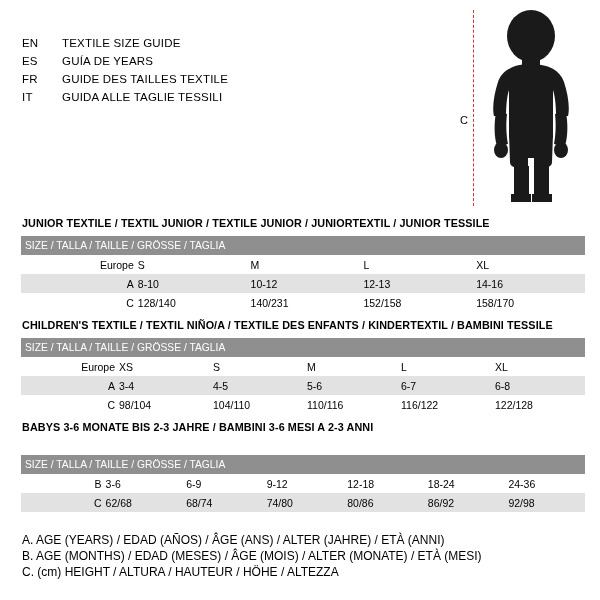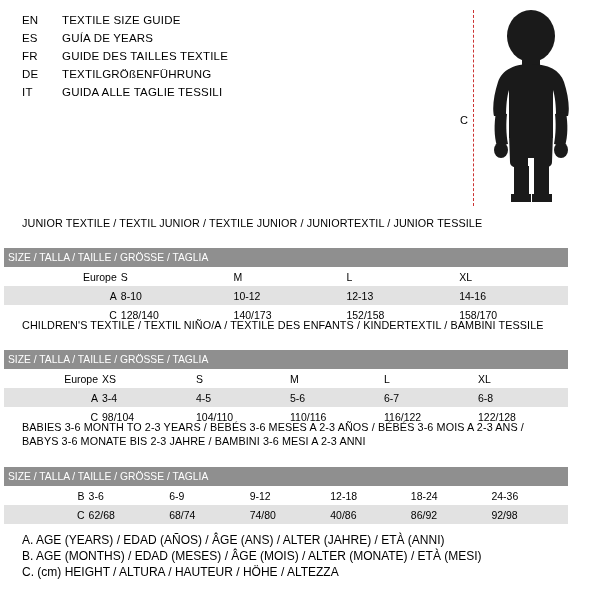--- a/index.html
+++ b/index.html
@@ -34,20 +34,21 @@
     height: 18px;
     font-size: 11.5px;
     letter-spacing: 0.2px;
   }
   .lang-code {
     width: 40px;
     flex: 0 0 40px;
   }
   .lang-text {
     flex: 1 1 auto;
+    margin-top: 23px;
   }
 
   
   .figure-area {
     position: absolute;
     left: 440px;
     top: 8px;
     width: 150px;
     height: 200px;
   }
@@ -72,37 +73,36 @@
     position: absolute;
     left: 38px;
     top: 0px;
   }
 
   
   .section-title {
     position: absolute;
     left: 22px;
     font-size: 10.8px;
-    font-weight: normal;
+    font-weight: bold;
     letter-spacing: 0.1px;
     white-space: nowrap;
   }
   .section-title.two-line {
     line-height: 14px;
   }
 
   
   table.size-table {
     position: absolute;
-    left: 4px;
+    left: 21px;
     width: 564px;
     border-collapse: collapse;
     font-size: 10.5px;
     table-layout: fixed;
-    margin-top: 12px;
   }
   table.size-table td {
     padding: 2px 0 2px 4px;
     height: 15px;
     vertical-align: middle;
   }
   .row-head td {
     background: #8f8f8f;
     color: #ffffff;
     font-weight: normal;
@@ -136,24 +136,20 @@
       <span class="lang-code">EN</span>
       <span class="lang-text">TEXTILE SIZE GUIDE</span>
     </div>
     <div class="lang-row">
       <span class="lang-code">ES</span>
       <span class="lang-text">GUÍA DE YEARS</span>
     </div>
     <div class="lang-row">
       <span class="lang-code">FR</span>
       <span class="lang-text">GUIDE DES TAILLES TEXTILE</span>
-    </div>
-    <div class="lang-row">
-      <span class="lang-code">DE</span>
-      <span class="lang-text">TEXTILGRÖßENFÜHRUNG</span>
     </div>
     <div class="lang-row">
       <span class="lang-code">IT</span>
       <span class="lang-text">GUIDA ALLE TAGLIE TESSILI</span>
     </div>
   </div>
 
   <div class="figure-area">
     <div class="dash-line"></div>
     <div class="c-label">C</div>
@@ -199,21 +195,21 @@
       <tr class="row-shade">
         <td class="lbl-col">A</td>
         <td>8-10</td>
         <td>10-12</td>
         <td>12-13</td>
         <td>14-16</td>
       </tr>
       <tr class="row-plain">
         <td class="lbl-col">C</td>
         <td>128/140</td>
-        <td>140/173</td>
+        <td>140/231</td>
         <td>152/158</td>
         <td>158/170</td>
       </tr>
     </tbody>
   </table>
 
   <div class="section-title" style="top:319px;">CHILDREN'S TEXTILE / TEXTIL NIÑO/A / TEXTILE DES ENFANTS / KINDERTEXTIL / BAMBINI TESSILE</div>
   <table class="size-table" style="top:338px;">
     <tbody>
       <tr class="row-head">
@@ -240,21 +236,20 @@
         <td>98/104</td>
         <td>104/110</td>
         <td>110/116</td>
         <td>116/122</td>
         <td>122/128</td>
       </tr>
     </tbody>
   </table>
 
   <div class="section-title two-line" style="top:420px;">
-    <div>BABIES 3-6 MONTH TO 2-3 YEARS / BEBÉS 3-6 MESES A 2-3 AÑOS / BÉBÉS 3-6 MOIS A 2-3 ANS /</div>
     <div>BABYS 3-6 MONATE BIS 2-3 JAHRE / BAMBINI 3-6 MESI A 2-3 ANNI</div>
   </div>
   <table class="size-table" style="top:455px;">
     <tbody>
       <tr class="row-head">
         <td colspan="7">SIZE / TALLA / TAILLE / GRÖSSE / TAGLIA</td>
       </tr>
       <tr class="row-plain">
         <td class="lbl-col">B</td>
         <td>3-6</td>
@@ -262,21 +257,21 @@
         <td>9-12</td>
         <td>12-18</td>
         <td>18-24</td>
         <td>24-36</td>
       </tr>
       <tr class="row-shade">
         <td class="lbl-col">C</td>
         <td>62/68</td>
         <td>68/74</td>
         <td>74/80</td>
-        <td>40/86</td>
+        <td>80/86</td>
         <td>86/92</td>
         <td>92/98</td>
       </tr>
     </tbody>
   </table>
 
   <div class="legend">
     <div>A. AGE (YEARS) / EDAD (AÑOS) / ÂGE (ANS) / ALTER (JAHRE) / ETÀ (ANNI)</div>
     <div>B. AGE (MONTHS) / EDAD (MESES) / ÂGE (MOIS) / ALTER (MONATE) / ETÀ (MESI)</div>
     <div>C. (cm) HEIGHT / ALTURA / HAUTEUR / HÖHE / ALTEZZA</div>

